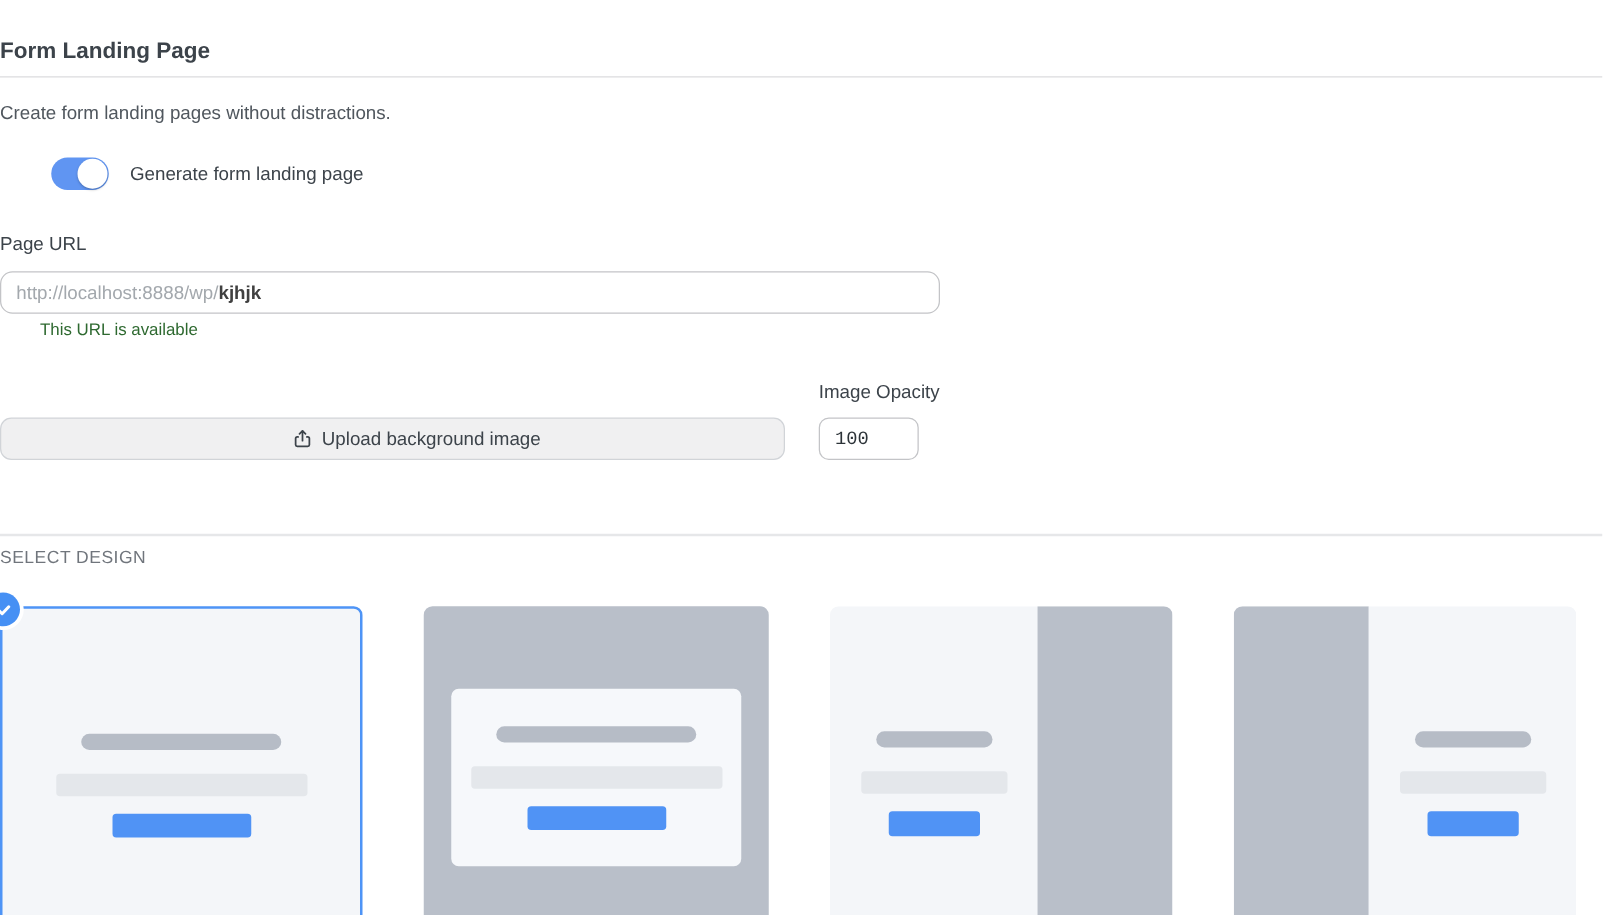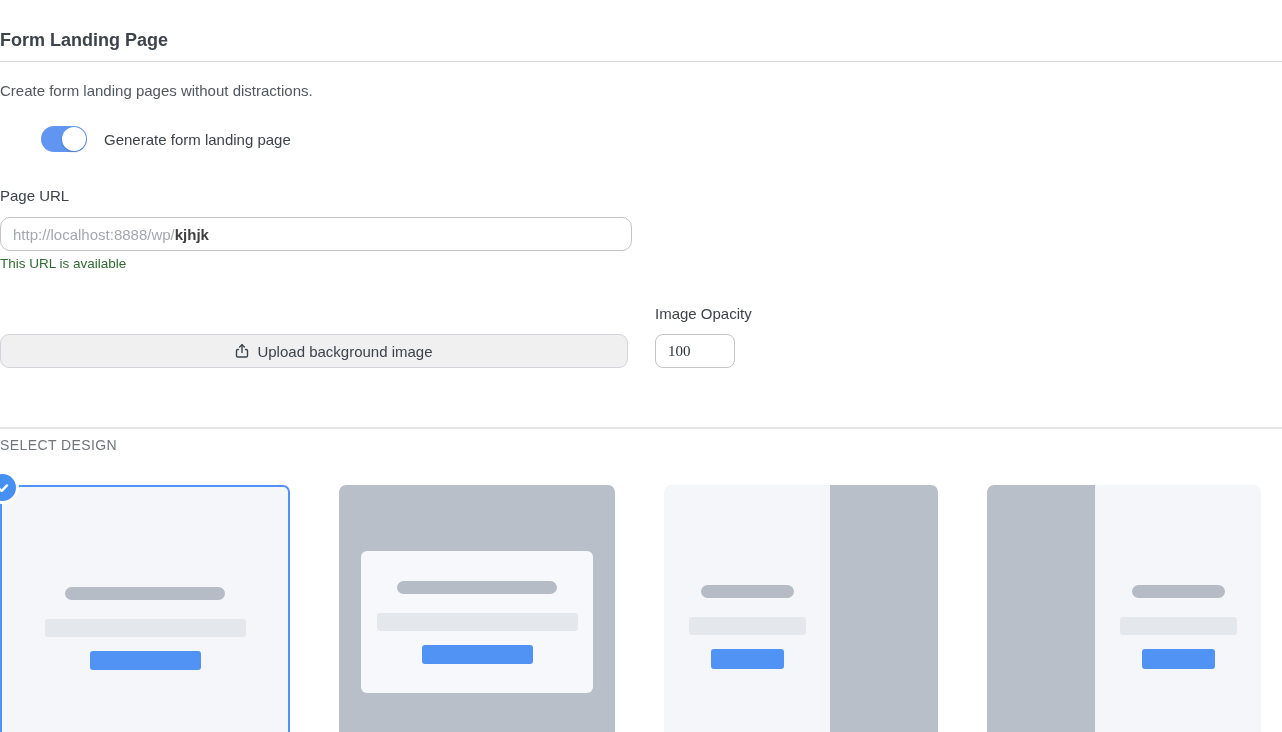--- a/index.html
+++ b/index.html
@@ -36,51 +36,51 @@
     width: 24px; height: 24px; border-radius: 50%;
     background: #ffffff; box-shadow: 0 1px 2px rgba(0,0,0,.25);
   }
   .toggle-label { font-size: 15px; color: #3c434a; }
 
   
   .field-label { margin-top: 35px; font-size: 15px; line-height: 18px; color: #3c434a; }
   .url-input {
     margin-top: 12px;
     box-sizing: border-box;
-    width: 632px; height: 34px;
+    width: 752px; height: 34px;
     border: 1px solid #c3c4c7; border-radius: 10px;
     background: #fff;
     display: flex; align-items: center;
     padding: 0 12px; font-size: 15px;
     cursor: text;
   }
   .url-prefix { color: #a3a8ad; white-space: pre; }
   .url-value { color: #404040; font-weight: 700; }
-  .url-status { margin-top: 5px; font-size: 13.5px; line-height: 16px; color: #2e6930; }
+  .url-status { margin-top: 5px; font-size: 13.5px; line-height: 16px; color: #2e6930; margin-left: 32px; }
 
   
   .upload-row { margin-top: 33px; display: flex; align-items: flex-end; }
   .upload-btn {
     box-sizing: border-box;
     width: 628px; height: 34px;
     background: #f0f0f1; border: 1px solid #d1d4d8; border-radius: 9px;
     display: flex; align-items: center; justify-content: center; gap: 7px;
     font-size: 15px; color: #3c434a; cursor: pointer;
     font-family: "Liberation Sans", sans-serif;
     padding-left: 45px;
   }
   .upload-icon { display: inline-flex; }
   .opacity-col { margin-left: 27px; display: flex; flex-direction: column; }
   .opacity-label { font-size: 15px; line-height: 18px; color: #3c434a; margin-bottom: 11px; }
   .opacity-input {
     box-sizing: border-box;
     width: 80px; height: 34px;
     border: 1px solid #c3c4c7; border-radius: 8px;
     font-size: 15px; color: #2c3338; padding: 0 12px;
-    font-family: Liberation Serif, serif;
+    font-family: Liberation Mono, monospace;
     outline: none;
   }
 
   
   .section-divider { margin-top: 59px; height: 2px; background: #e6e7e9; }
   .section-heading {
     margin-top: 8px; font-size: 14px; line-height: 16px;
     color: #70757c; letter-spacing: 0.4px; font-weight: 400;
   }
   .designs { margin-top: 32px; display: flex; gap: 49px; align-items: flex-start; }

